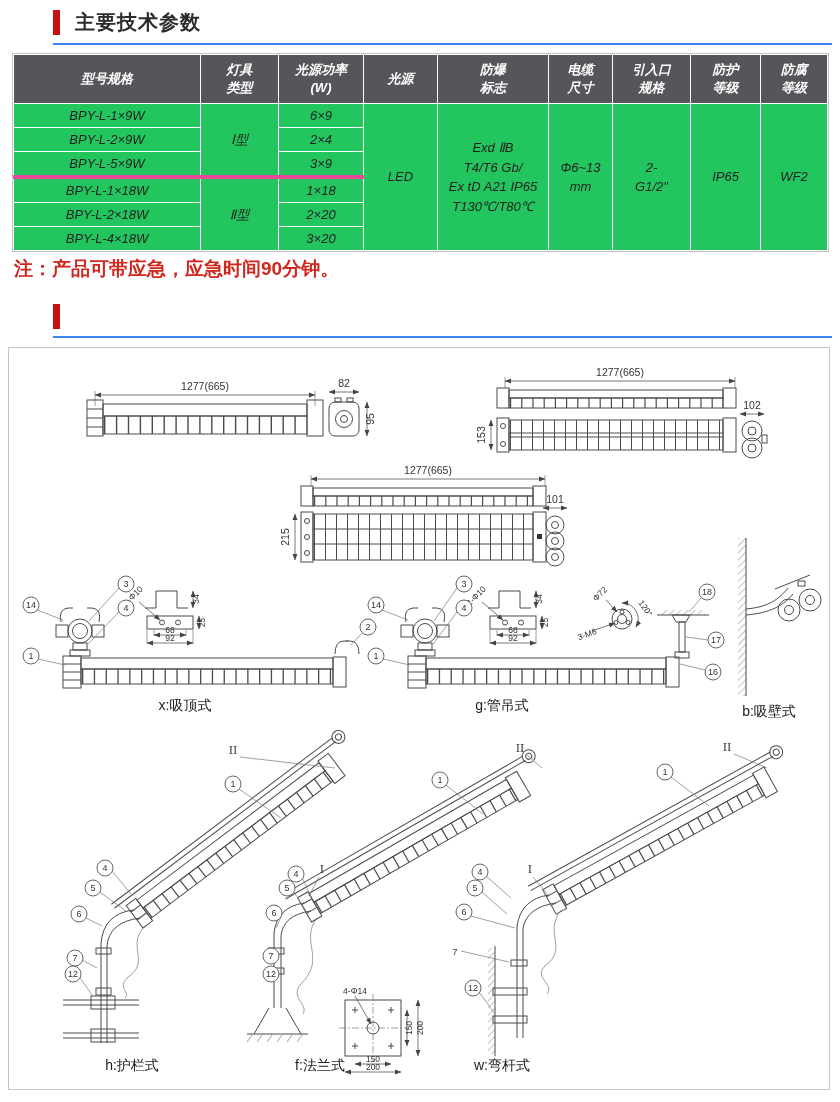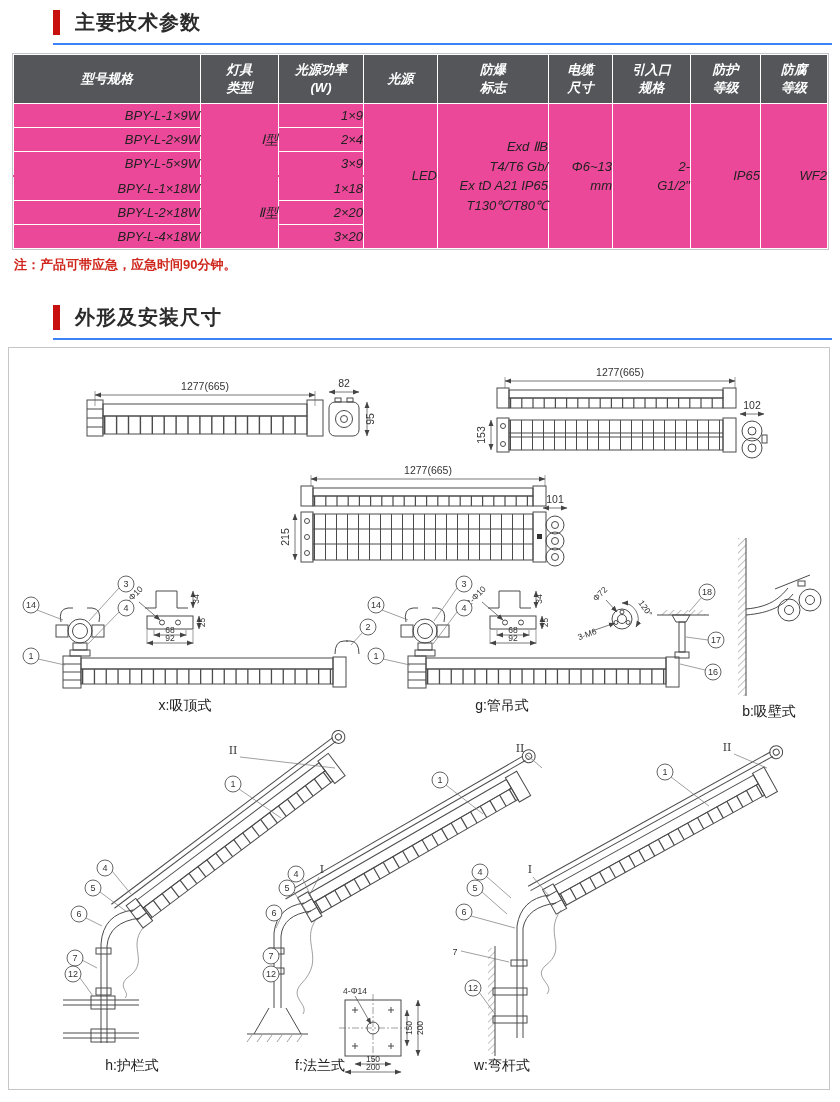--- a/index.html
+++ b/index.html
@@ -8,24 +8,24 @@
   .sec{position:absolute;left:8px;right:8px;border-bottom:2px solid #3b82f6;
        padding:3px 0 7px 0;display:flex;align-items:center;margin-left:45px;}
   .sec .bar{width:7px;height:25px;background:#c8100e;margin-right:15px;}
   .sec h2{margin:0;font-size:20px;color:#2b2b2b;font-weight:bold;letter-spacing:1px;}
   #sec1{top:6px;} #sec2{top:301px;}
 
   table.spec{position:absolute;top:54px;left:13px;width:814px;border-collapse:collapse;
        table-layout:fixed;box-shadow:0 0 0 1px #c2c6cc;font-style:italic;}
   table.spec th{background:#54565a;color:#ffffff;font-size:13px;font-weight:bold;
        height:48px;border:1px solid #ffffff;white-space:pre-line;line-height:1.35;padding:0;}
-  table.spec td{background:#ec4899;color:#222;font-size:13px;text-align:right;
+  table.spec td{background:#22c55e;color:#222;font-size:13px;text-align:center;
        height:23px;border:1px solid #ffffff;white-space:pre-line;line-height:1.5;padding:0;}
-  table.spec tr.grp td{border-top:2px solid #ec4899;}
-  .note{position:absolute;top:256px;left:14px;color:#cf271d;font-size:13px;font-weight:bold;}
+  table.spec tr.grp td{border-top:4px solid #ec4899;}
+  .note{position:absolute;top:256px;left:14px;color:#cf271d;font-size:19px;font-weight:bold;}
 
   .diagram-box{position:absolute;top:347px;left:8px;width:820px;height:741px;
        border:1px solid #c6c6c6;background:#fff;}
 
   svg .ln{fill:none;stroke:#4b4b4b;stroke-width:1;}
   svg .ticks{stroke:#4b4b4b;}
   svg .dim{stroke:#555;stroke-width:0.8;fill:none;}
   svg .thin{stroke:#777;stroke-width:0.7;fill:none;}
   svg .cl{fill:#fff;stroke:#555;stroke-width:0.9;}
   svg text{font-family:"Liberation Sans",sans-serif;fill:#333;}
@@ -72,21 +72,21 @@
       <th>防护
 等级</th>
       <th>防腐
 等级</th>
     </tr>
   </thead>
   <tbody>
     <tr>
       <td>BPY-L-1×9W</td>
       <td rowspan="3">Ⅰ型</td>
-      <td>1×9</td>
+      <td>6×9</td>
       <td rowspan="6">LED</td>
       <td rowspan="6">Exd ⅡB
 T4/T6 Gb/
 Ex tD A21 IP65
 T130℃/T80℃</td>
       <td rowspan="6">Φ6~13
 mm</td>
       <td rowspan="6">2-
 G1/2"</td>
       <td rowspan="6">IP65</td>
@@ -113,21 +113,20 @@
       <td>BPY-L-4×18W</td>
       <td>3×20</td>
     </tr>
   </tbody>
 </table>
 
 <div class="note">注：产品可带应急，应急时间90分钟。</div>
 
 <div class="sec" id="sec2">
   <span class="bar"></span>
-  <h2>外形及安装尺寸</h2>
 </div>
 
 <div class="diagram-box">
 <svg width="820" height="739" viewBox="0 0 820 739">
   <defs>
     <marker id="ar" viewBox="0 0 10 10" refX="8.5" refY="5" markerWidth="9" markerHeight="9" orient="auto-start-reverse">
       <path d="M0,1.5 L9,5 L0,8.5 Z" fill="#444"></path>
     </marker>
     <pattern id="hatch" width="5" height="5" patternUnits="userSpaceOnUse" patternTransform="rotate(45)">
       <line x1="0" y1="0" x2="0" y2="5" stroke="#666" stroke-width="0.8"></line>

